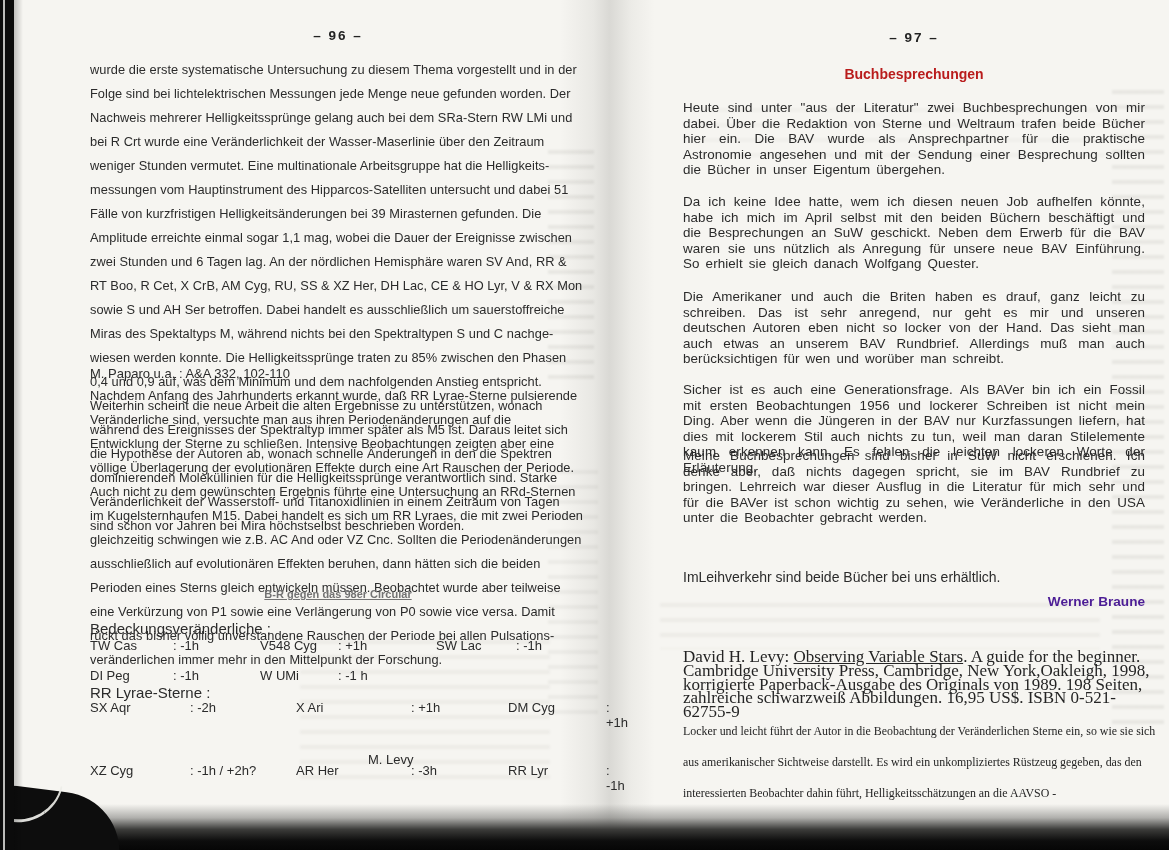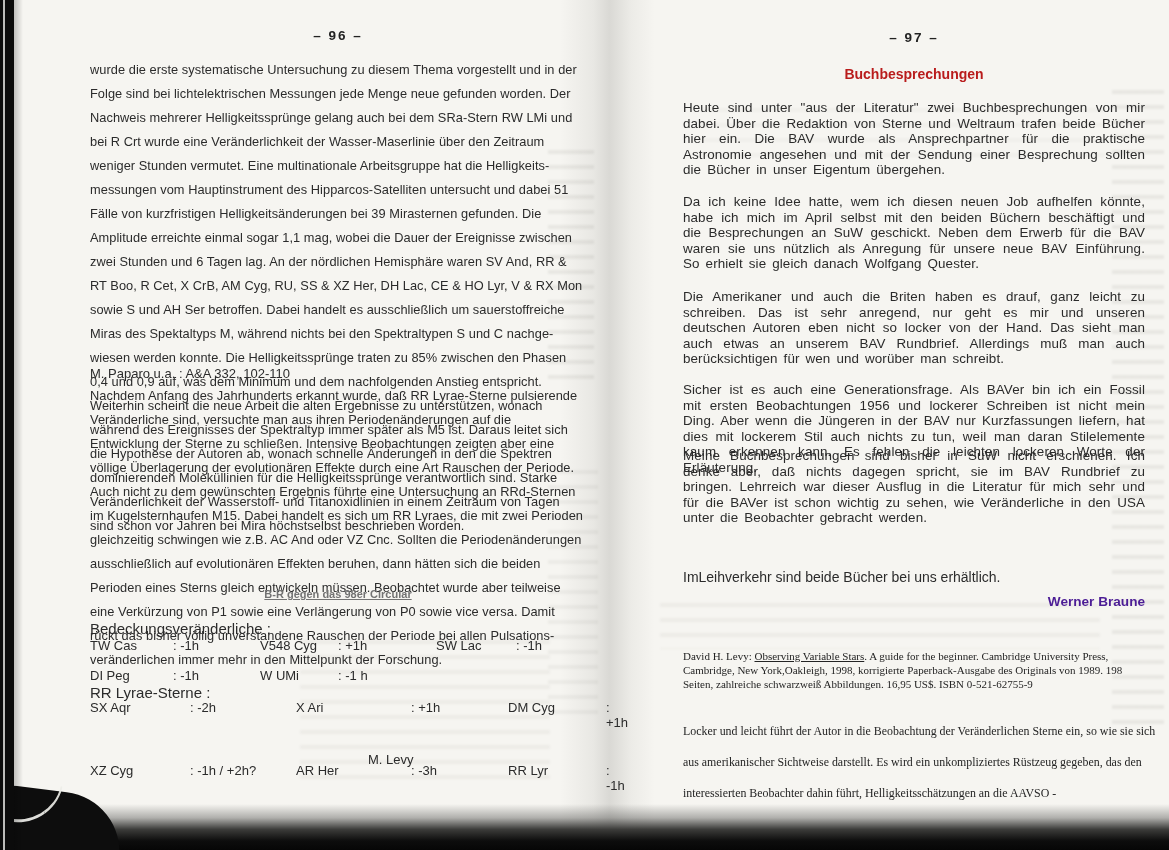--- a/index.html
+++ b/index.html
@@ -49,21 +49,21 @@
   .heading{font-weight:bold; font-size:11px; text-align:center; color:#737373;text-decoration:underline;}
   .tbl-label{font-size:15px;}
   .tbl{display:grid; font-size:13px; line-height:15.4px;}
   .tbl.g1{grid-template-columns:68px 72px 63px 83px 65px 1fr;}
   .tbl.g2{grid-template-columns:68px 74px 83px 65px 66px 1fr;}
   .sig-left{font-size:13px; padding-left:278px;}
   .jpara{font-size:13.4px; line-height:15.6px; text-align:justify; word-spacing:2.2px; letter-spacing:.1px;}
   .title-right{font-weight:bold; font-size:14px; text-align:center; color:#b91c1c;}
   .note{font-size:14px;}
   .sig-right{font-size:13.6px; font-weight:bold; text-align:right; padding-right:26px; color:#4c1d95;}
-  .citation{font-family:"Liberation Serif","DejaVu Serif",serif; font-size:11px; line-height:13.8px;
+  .citation{font-family:"Liberation Serif","DejaVu Serif",serif; font-size:17px; line-height:13.8px;
     width:472px; color:#242424; text-align:left;}
   .citation .u{text-decoration:underline;}
   .excerpt{font-family:"Liberation Serif","DejaVu Serif",serif; font-size:11.9px; line-height:31px;
     width:474px; color:#242424;}
 </style>
 </head>
 <body>
 
 <div class="scan">
 

